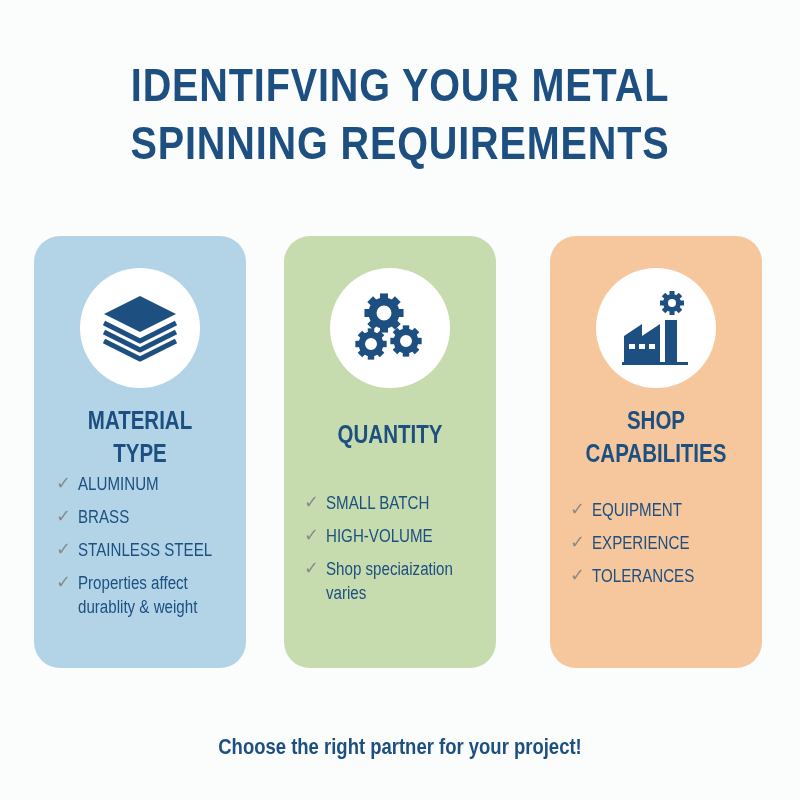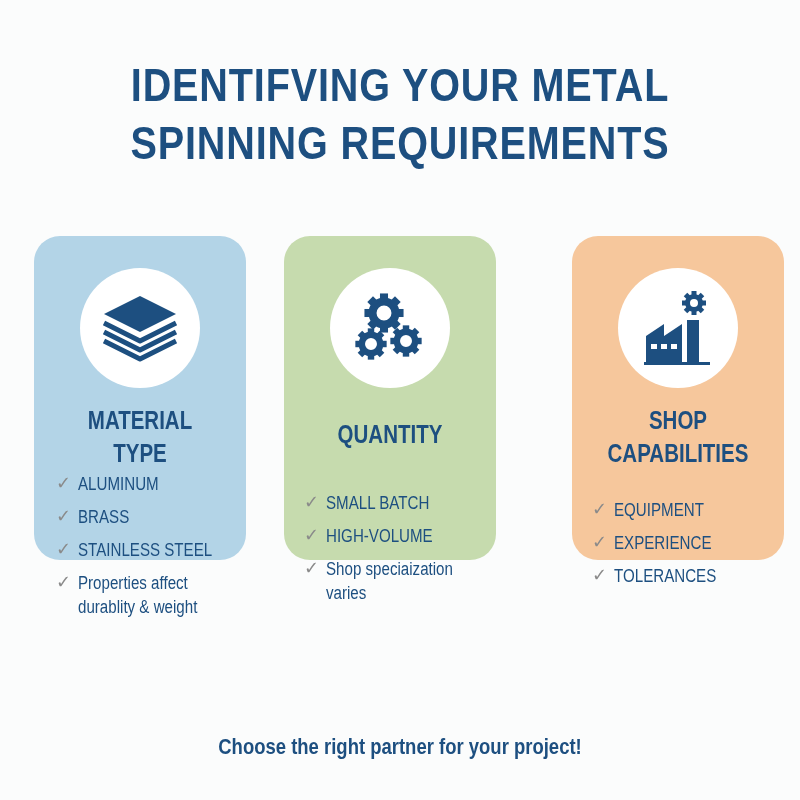--- a/index.html
+++ b/index.html
@@ -14,26 +14,26 @@
       font-size: 46px;
       line-height: 58px;
       letter-spacing: 1px;
       color: #1d4f80;
       transform: scaleX(0.86);
       transform-origin: center;
     }
     .title div { white-space: nowrap; }
 
     .card {
-      position: absolute; top: 236px; width: 212px; height: 324px;
+      position: absolute; top: 236px; width: 212px; height: 432px;
       border-radius: 26px;
     }
     .card.c1 { left: 34px; background: #b3d4e7; }
     .card.c2 { left: 284px; background: #c6dbae; }
-    .card.c3 { left: 572px; background: #f6c79c; }
+    .card.c3 { left: 550px; background: #f6c79c; }
 
     .icon-circle {
       position: absolute; left: 46px; top: 32px;
       width: 120px; height: 120px; border-radius: 50%;
       background: #ffffff;
       display: flex; align-items: center; justify-content: center;
     }
     .icon-circle svg { display: block; }
 
     .card-heading {

